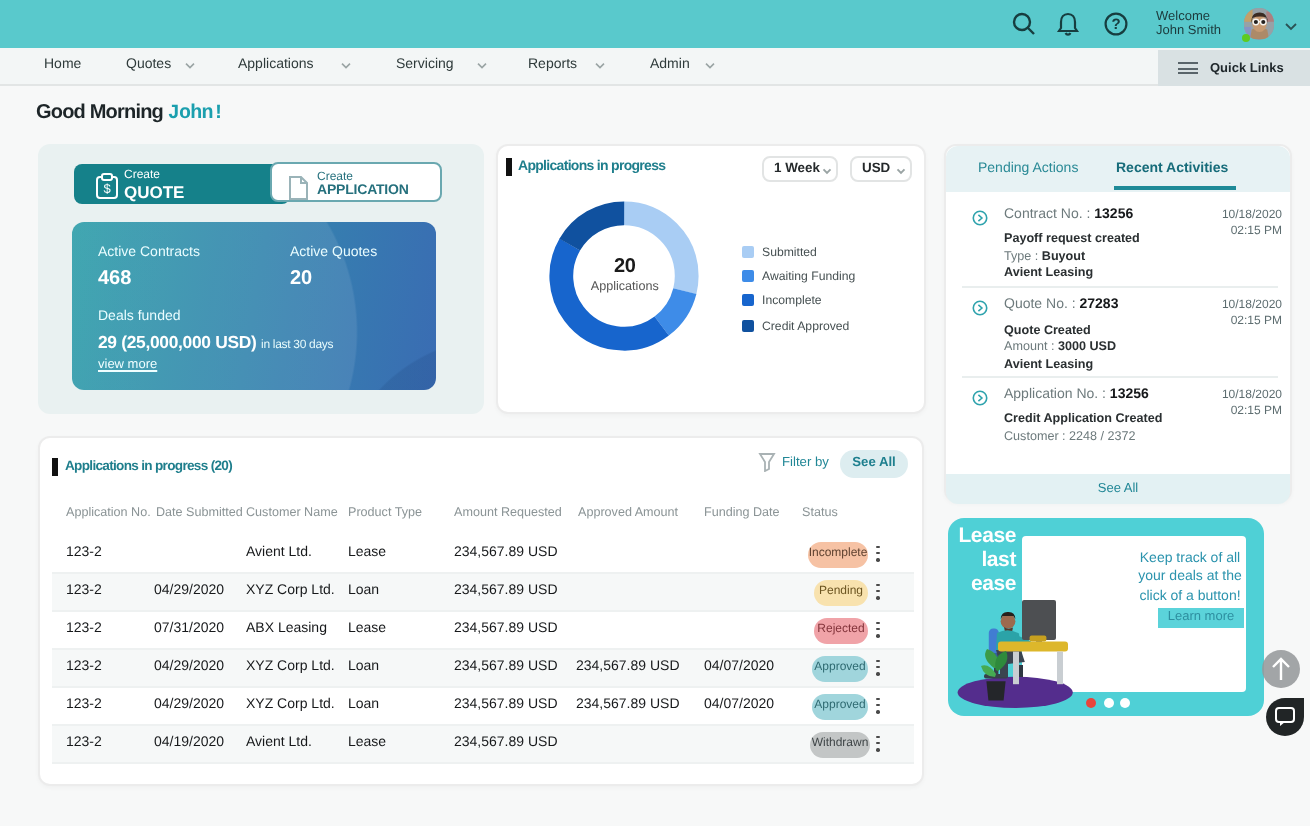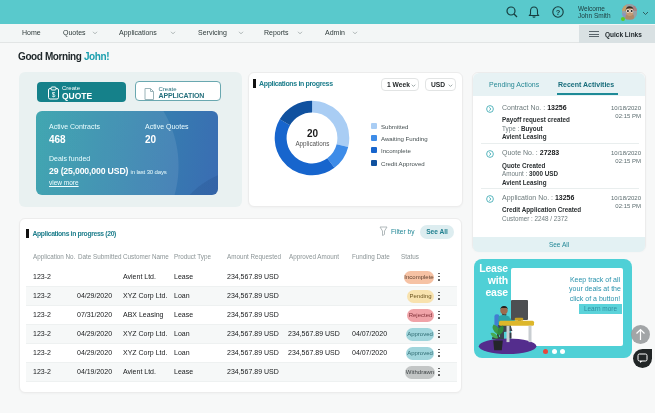--- a/index.html
+++ b/index.html
@@ -16,25 +16,25 @@
 
 #navbar { position:absolute; left:0; top:24px; width:655px; height:19px; background:#f3f6f6; border-bottom:1px solid #e2e5e5; }
 .navitem { position:absolute; top:29px; font-size:7px; color:#2e3a3a; }
 .navchev { position:absolute; top:31px; width:6px; height:4px; }
 #quicklinks { position:absolute; left:579px; top:25px; width:76px; height:18px; background:#d9e1e3; }
 #quicklinks span { position:absolute; left:26px; top:5.5px; font-size:6.5px; font-weight:bold; color:#20282c; }
 .qline { position:absolute; left:10px; height:1px; background:#59646a; }
 
 
 #greet { position:absolute; left:18px; top:51px; font-size:10px; font-weight:bold; color:#1d2528; letter-spacing:-0.4px; }
-#greet span { color:#1b9fae; }
+#greet span { color:#1b9fae;font-family:Liberation Mono, monospace; }
 
 
 #leftpanel { position:absolute; left:19px; top:72px; width:223px; height:135px; background:#e9f1f1; border-radius:6px; }
-#btn-quote { position:absolute; left:37px; top:81.5px; width:89px; height:20px; background:#15818a; border-radius:4px; color:#fff; }
+#btn-quote { position:absolute; left:37px; top:81.5px; width:108px; height:20px; background:#15818a; border-radius:4px; color:#fff; }
 #btn-app { position:absolute; left:135px; top:80.5px; width:86px; height:20.5px; background:#fff; border:1px solid #6aa8b0; border-radius:4px; color:#25707d; }
 .btn-sm { position:absolute; left:25px; top:3.5px; font-size:6px; }
 .btn-lg { position:absolute; left:25px; top:9.5px; font-size:8.5px; font-weight:bold; }
 #gradcard { position:absolute; left:36px; top:111px; width:182px; height:84px; border-radius:6px; color:#fff;
   background:
     radial-gradient(circle 108px at 35px 55px, rgba(255,255,255,0.09) 0 107px, rgba(255,255,255,0) 108px),
     radial-gradient(circle 85px at 215px 142px, rgba(10,40,90,0.13) 0 84px, rgba(10,40,90,0) 85px),
     linear-gradient(100deg, #2e9ea9 0%, #3a6cb3 100%);
 }
 .gc-label { font-size:7px; color:#eafdff; }
@@ -345,21 +345,21 @@
     <div class="dots" style="left:412px">
         <i></i>
         <i></i>
         <i></i>
       </div>
   </div>
 </div>
 
 <div id="promo">
   <div id="promo-inner"></div>
-  <div id="lease-txt">Lease with ease</div>
+  <div id="lease-txt">Lease last ease</div>
   <div id="promo-msg">Keep track of all your deals at the click of a button!</div>
   <div id="learnmore">Learn more</div>
   <svg class="abs" style="left:2px;top:33px" width="80" height="66" viewBox="0 0 80 66">
     <ellipse cx="31.6" cy="54.2" rx="28.8" ry="7.8" fill="#542d8d"></ellipse>
     <rect x="18.4" y="22.2" width="5" height="14.4" rx="2.2" fill="#417dd2"></rect>
     <rect x="18" y="34.5" width="8" height="2.8" rx="1.2" fill="#355f9e"></rect>
     <rect x="21" y="37" width="2.2" height="8.5" fill="#37404a"></rect>
     <rect x="16" y="45" width="12" height="2.2" rx="1" fill="#37404a"></rect>
     <circle cx="28" cy="18.6" r="3.7" fill="#9c6a4e"></circle>
     <path d="M24.3 17.5 Q24.7 13.8 28 14 Q31.5 13.8 31.7 17.5 L30.7 16 L25.3 16 Z" fill="#26201c"></path>

